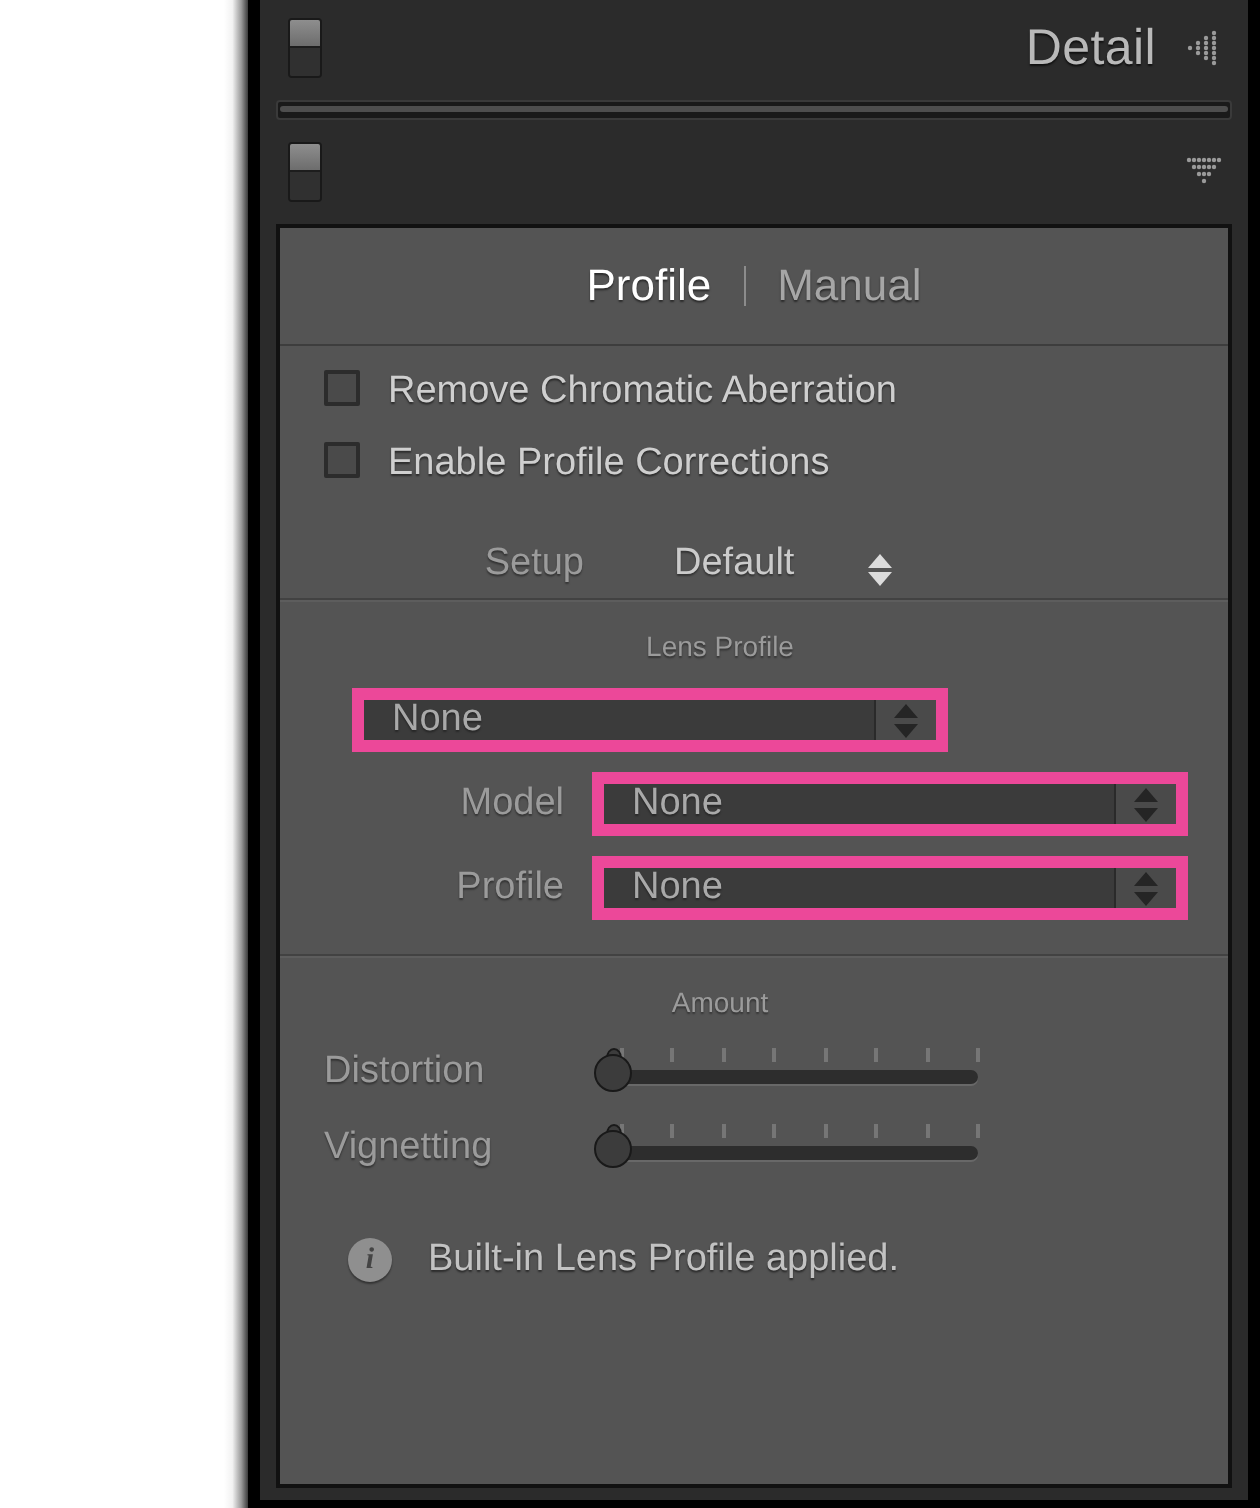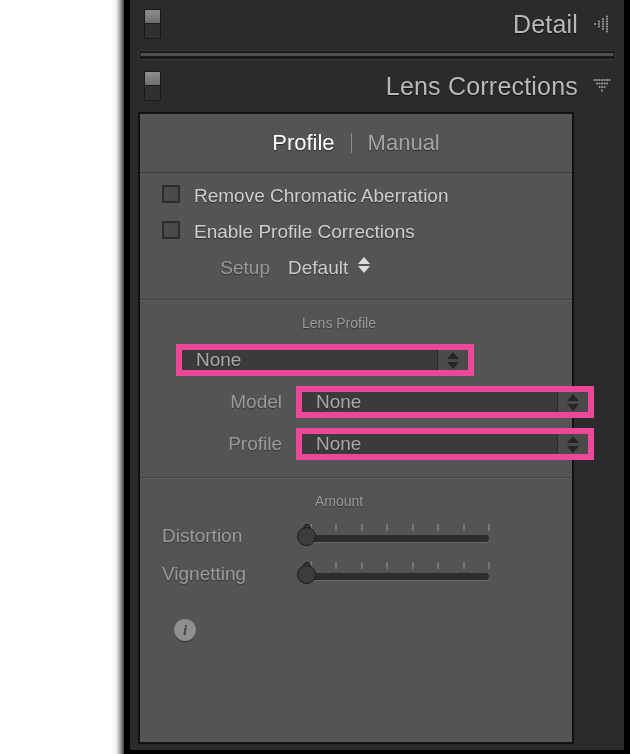--- a/index.html
+++ b/index.html
@@ -113,21 +113,21 @@
     margin: 2px 1px;
     height: 3px;
     background: #4e4e4e;
     border-radius: 2px;
   }
 
   
   .lens-body {
     position: absolute;
     left: 8px; top: 112px;
-    width: 436px; height: 632px;
+    width: 478px; height: 632px;
     background: #545454;
     border: 2px solid #111111;
     box-sizing: border-box;
   }
 
   
   .tab-strip {
     position: relative;
     height: 58px;
     border-bottom: 1px solid #3d3d3d;
@@ -179,23 +179,25 @@
     margin-left: 14px;
     font-size: 19px;
     color: #cfcfcf;
     text-shadow: 0 1px 1px rgba(0,0,0,.5);
     white-space: nowrap;
   }
 
   
   .setup-row {
     display: flex;
-    align-items: flex-start;
+    align-items: flex-end;
     height: 36px;
+    padding-left: 22px;
     margin-bottom: 6px;
+    gap: 27px;
   }
   .setup-label {
     width: 130px;
     text-align: right;
     font-size: 19px;
     color: #9b9b9b;
     text-shadow: 0 1px 1px rgba(0,0,0,.4);
   }
   .setup-value {
     margin-left: 18px;
@@ -421,21 +423,20 @@
 
       <div class="hdr-divider">
           <i></i>
         </div>
 
       <div class="panel-header lens">
         <div class="hdr-toggle">
           <div class="sw-top"></div>
           <div class="sw-bot"></div>
         </div>
-        <div class="hdr-title">Lens Corrections</div>
         <div class="hdr-icon">
           <svg width="24" height="24" viewBox="0 0 24 24">
             <g fill="#9a9a9a">
               <circle cx="4.5" cy="6" r="1.1"></circle>
                 <circle cx="7" cy="6" r="1.1"></circle>
                 <circle cx="9.5" cy="6" r="1.1"></circle>
               <circle cx="12" cy="6" r="1.1"></circle>
                 <circle cx="14.5" cy="6" r="1.1"></circle>
                 <circle cx="17" cy="6" r="1.1"></circle>
               <circle cx="19.5" cy="6" r="1.1"></circle>
@@ -560,19 +561,20 @@
               <div class="sl-track"></div>
               <div class="sl-handle">
                 <div class="tip"></div>
                 <div class="drop"></div>
               </div>
             </div>
           </div>
 
           <div class="note-row">
             <div class="info-icon">i</div>
+            <div class="note-text">Built-in Lens Profile applied.</div>
           </div>
         </div>
 
       </div>
     </div>
   </div>
 </div>
 
 </body></html>

